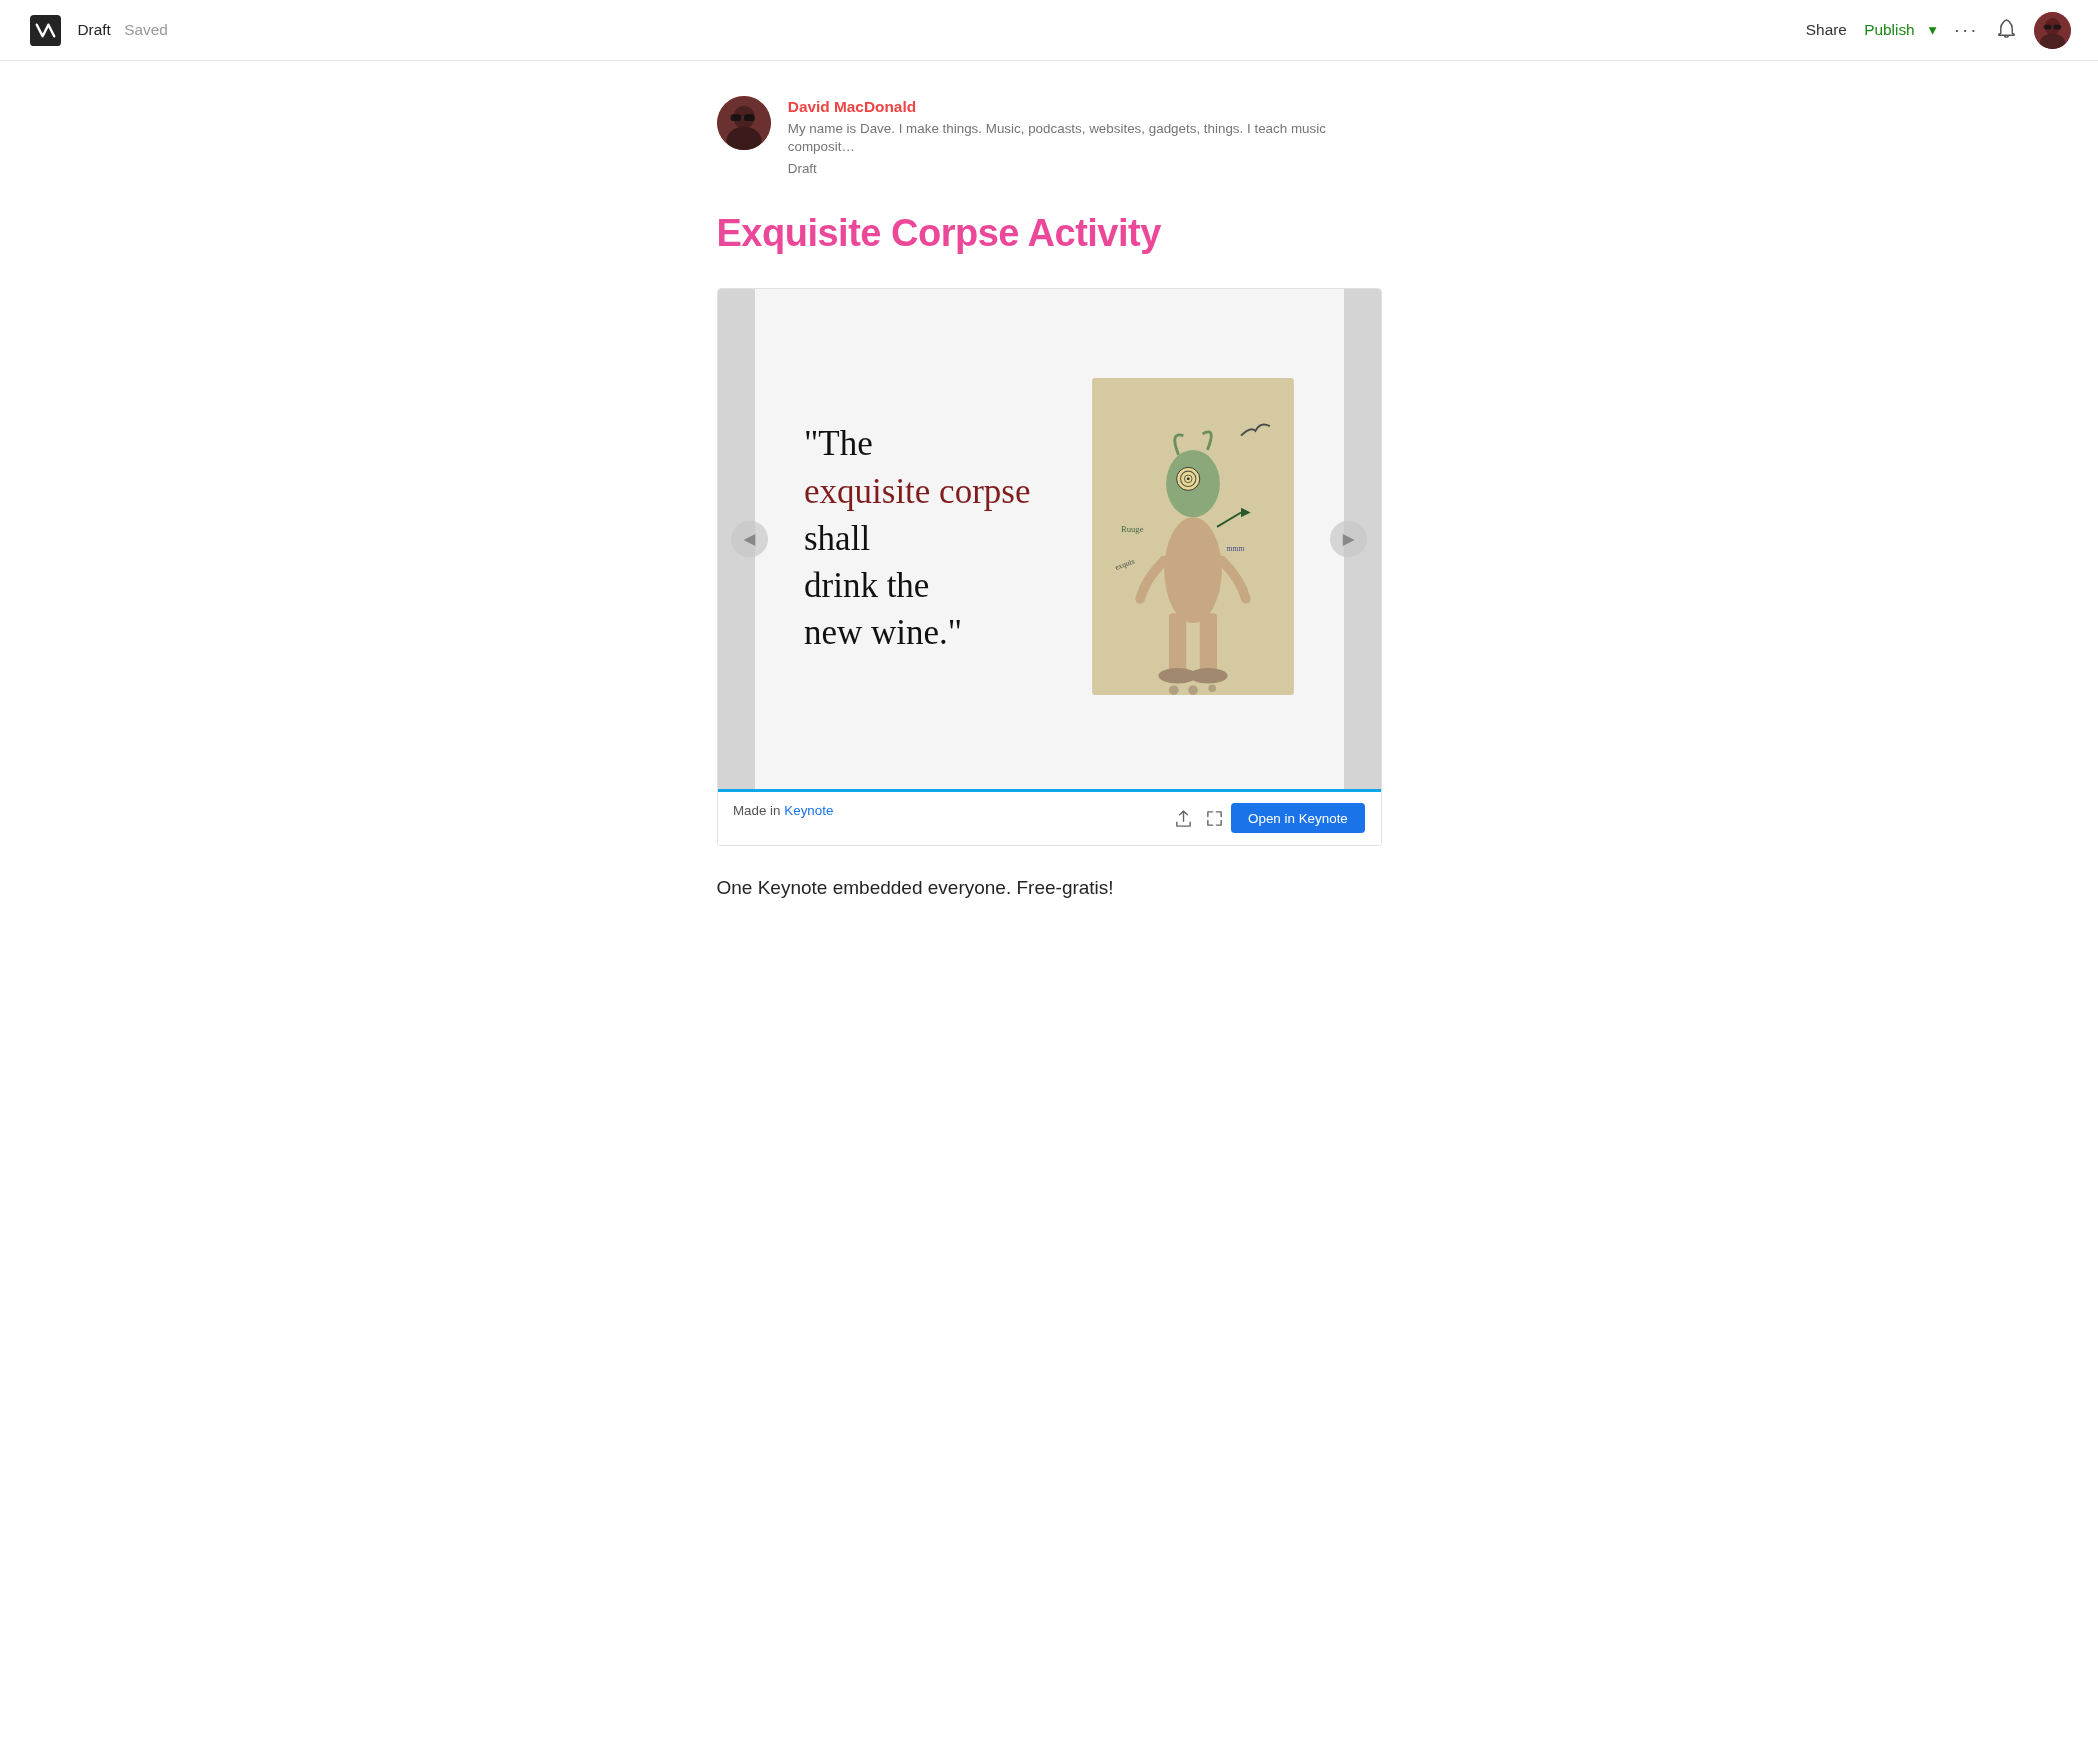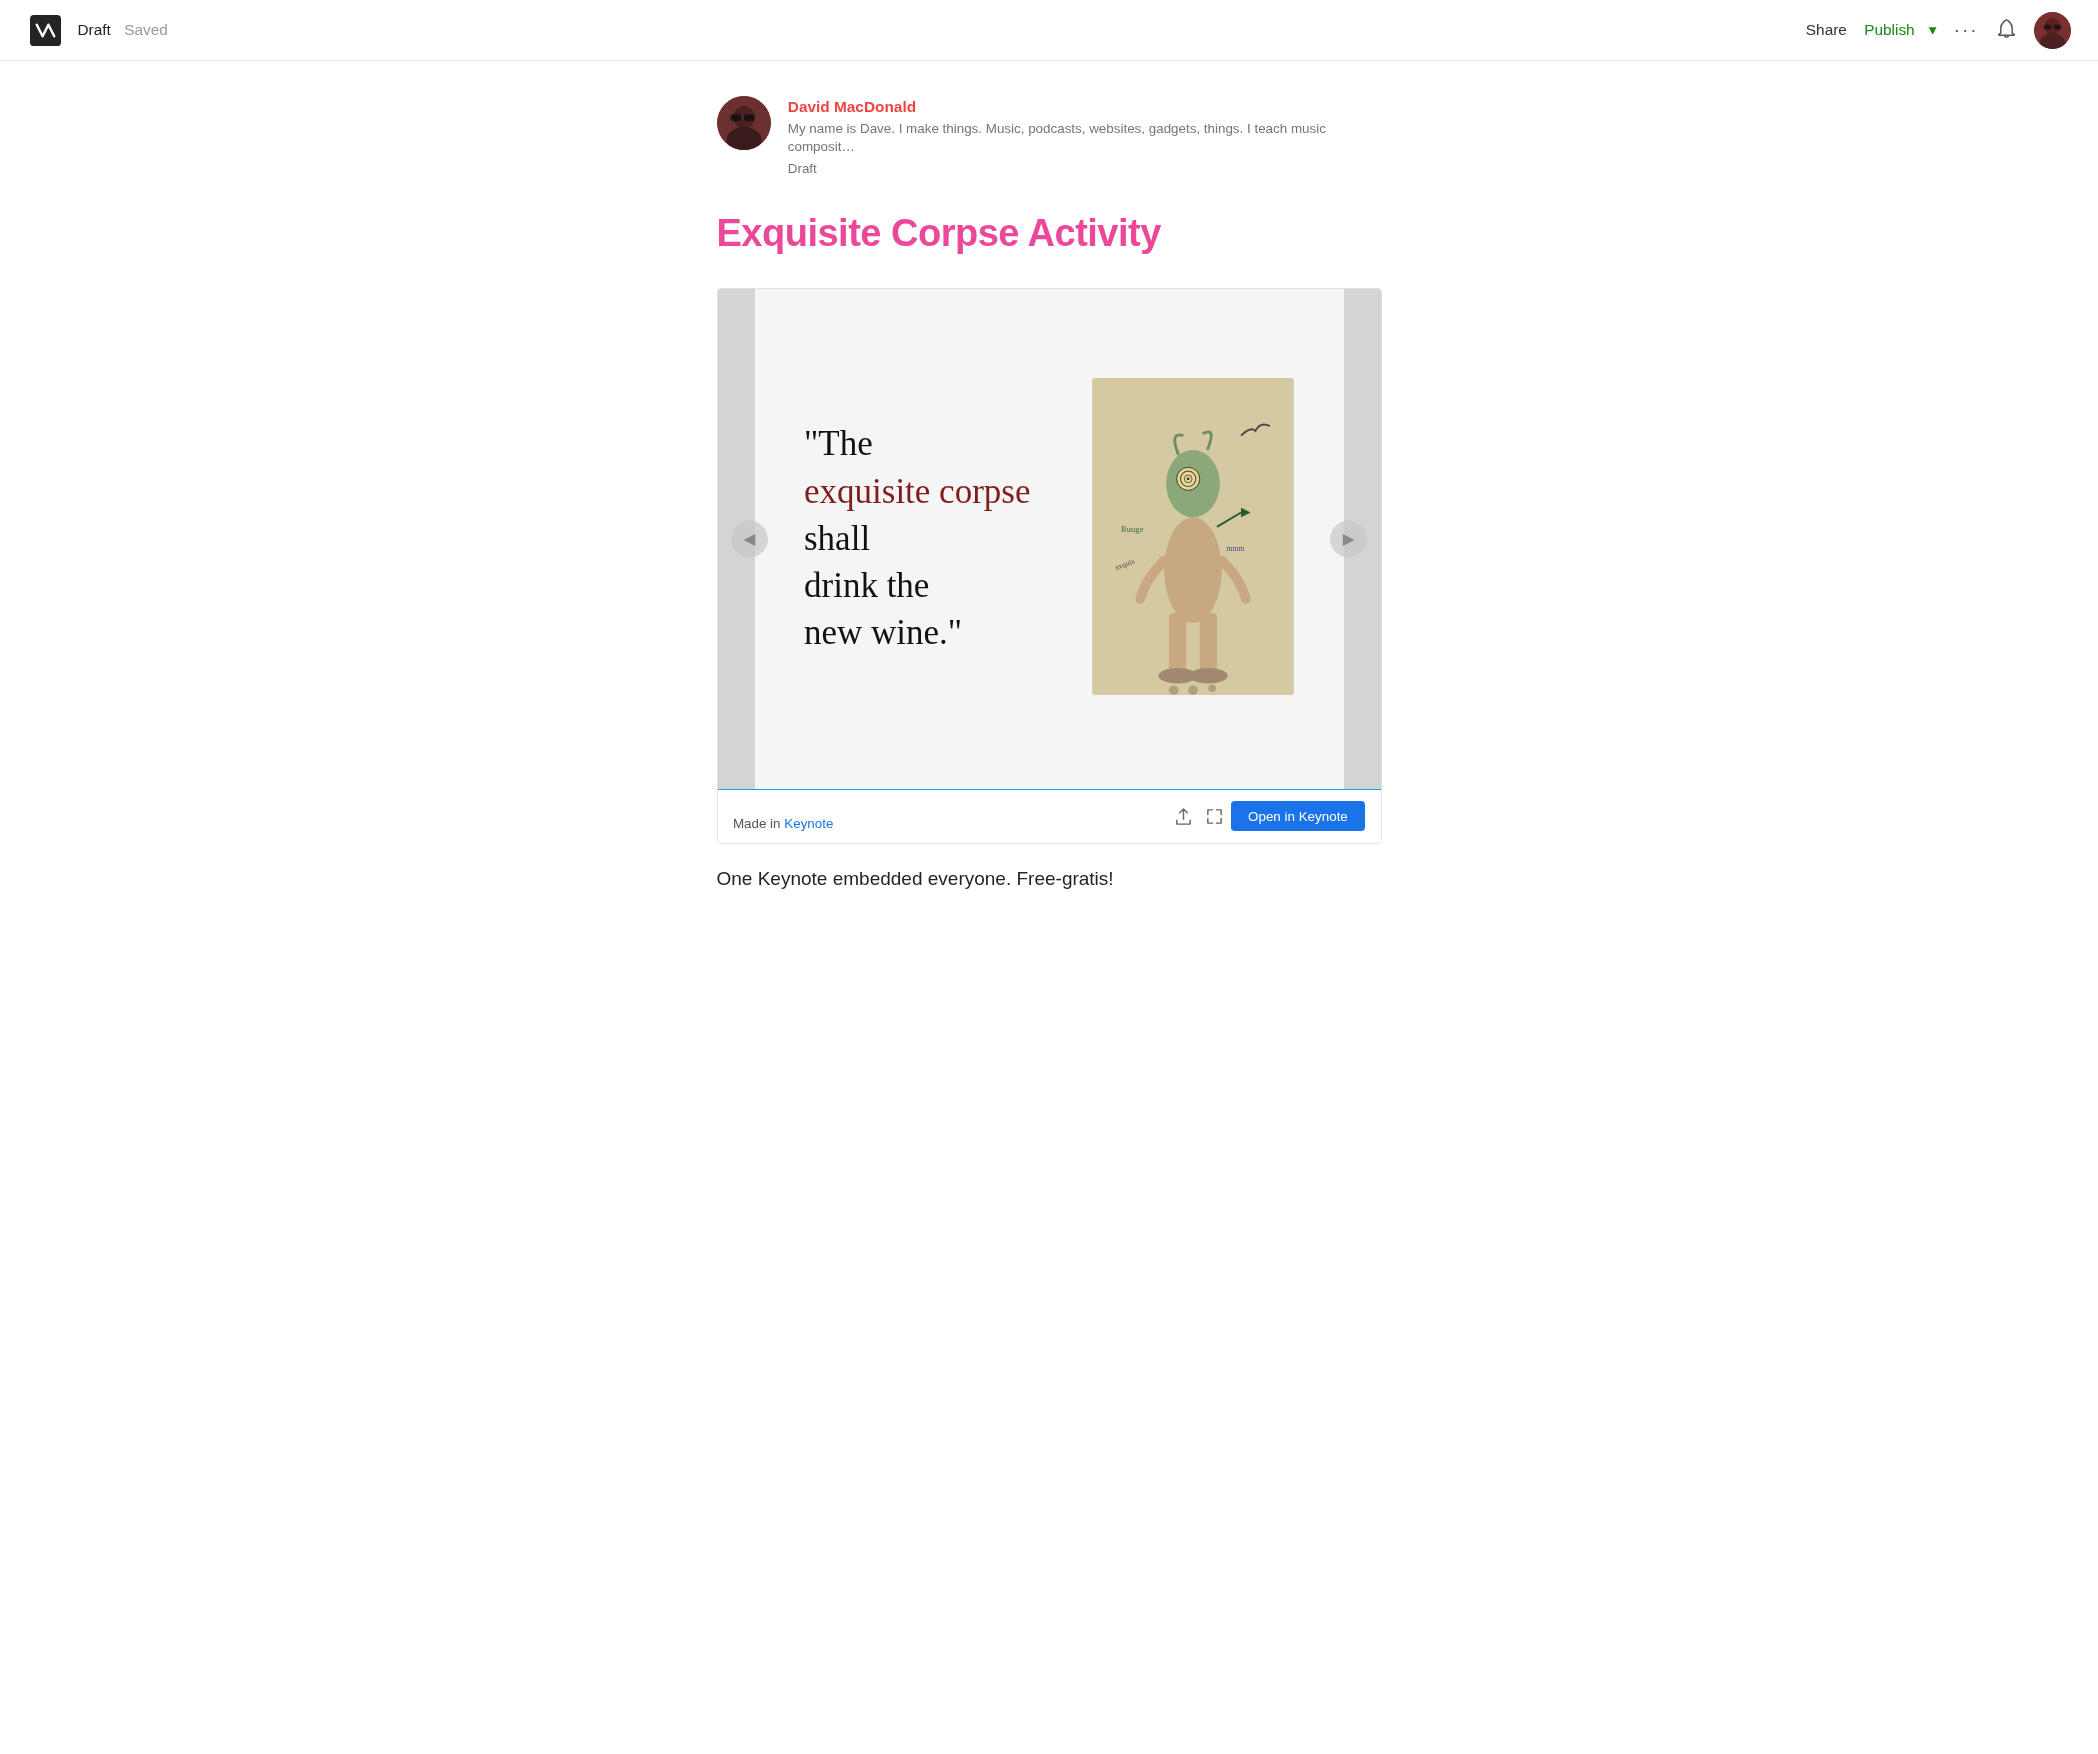--- a/index.html
+++ b/index.html
@@ -215,25 +215,25 @@
     .slide-quote-highlight {
       color: #7f1d1d;
     }
     .slide-image-area {
       flex-shrink: 0;
     }
 
     
     .keynote-footer {
       display: flex;
-      align-items: flex-end;
+      align-items: flex-start;
       justify-content: space-between;
       padding: 11.5px 15.4px;
       background: #fff;
-      border-top: 1px solid #0ea5e9;
+      border-top: 3px solid #0ea5e9;
     }
     .made-in {
       font-size: 13.4px;
       color: #555;
     }
     .keynote-link {
       color: #1a73e8;
       text-decoration: none;
       font-weight: 500;
     }
@@ -263,21 +263,21 @@
       font-size: 13.4px;
       font-weight: 500;
       cursor: pointer;
     }
 
     
     .article-body {
       font-size: 19px;
       color: #242424;
       line-height: 1.6;
-      margin-top: 20px;
+      margin-top: 27px;
     }
   </style>
 </head>
 <body>
 
 <header class="header">
   <div class="header-left">
 
     <div class="logo">
       <svg width="31" height="31" viewBox="0 0 32 32" fill="none" xmlns="http://www.w3.org/2000/svg">

